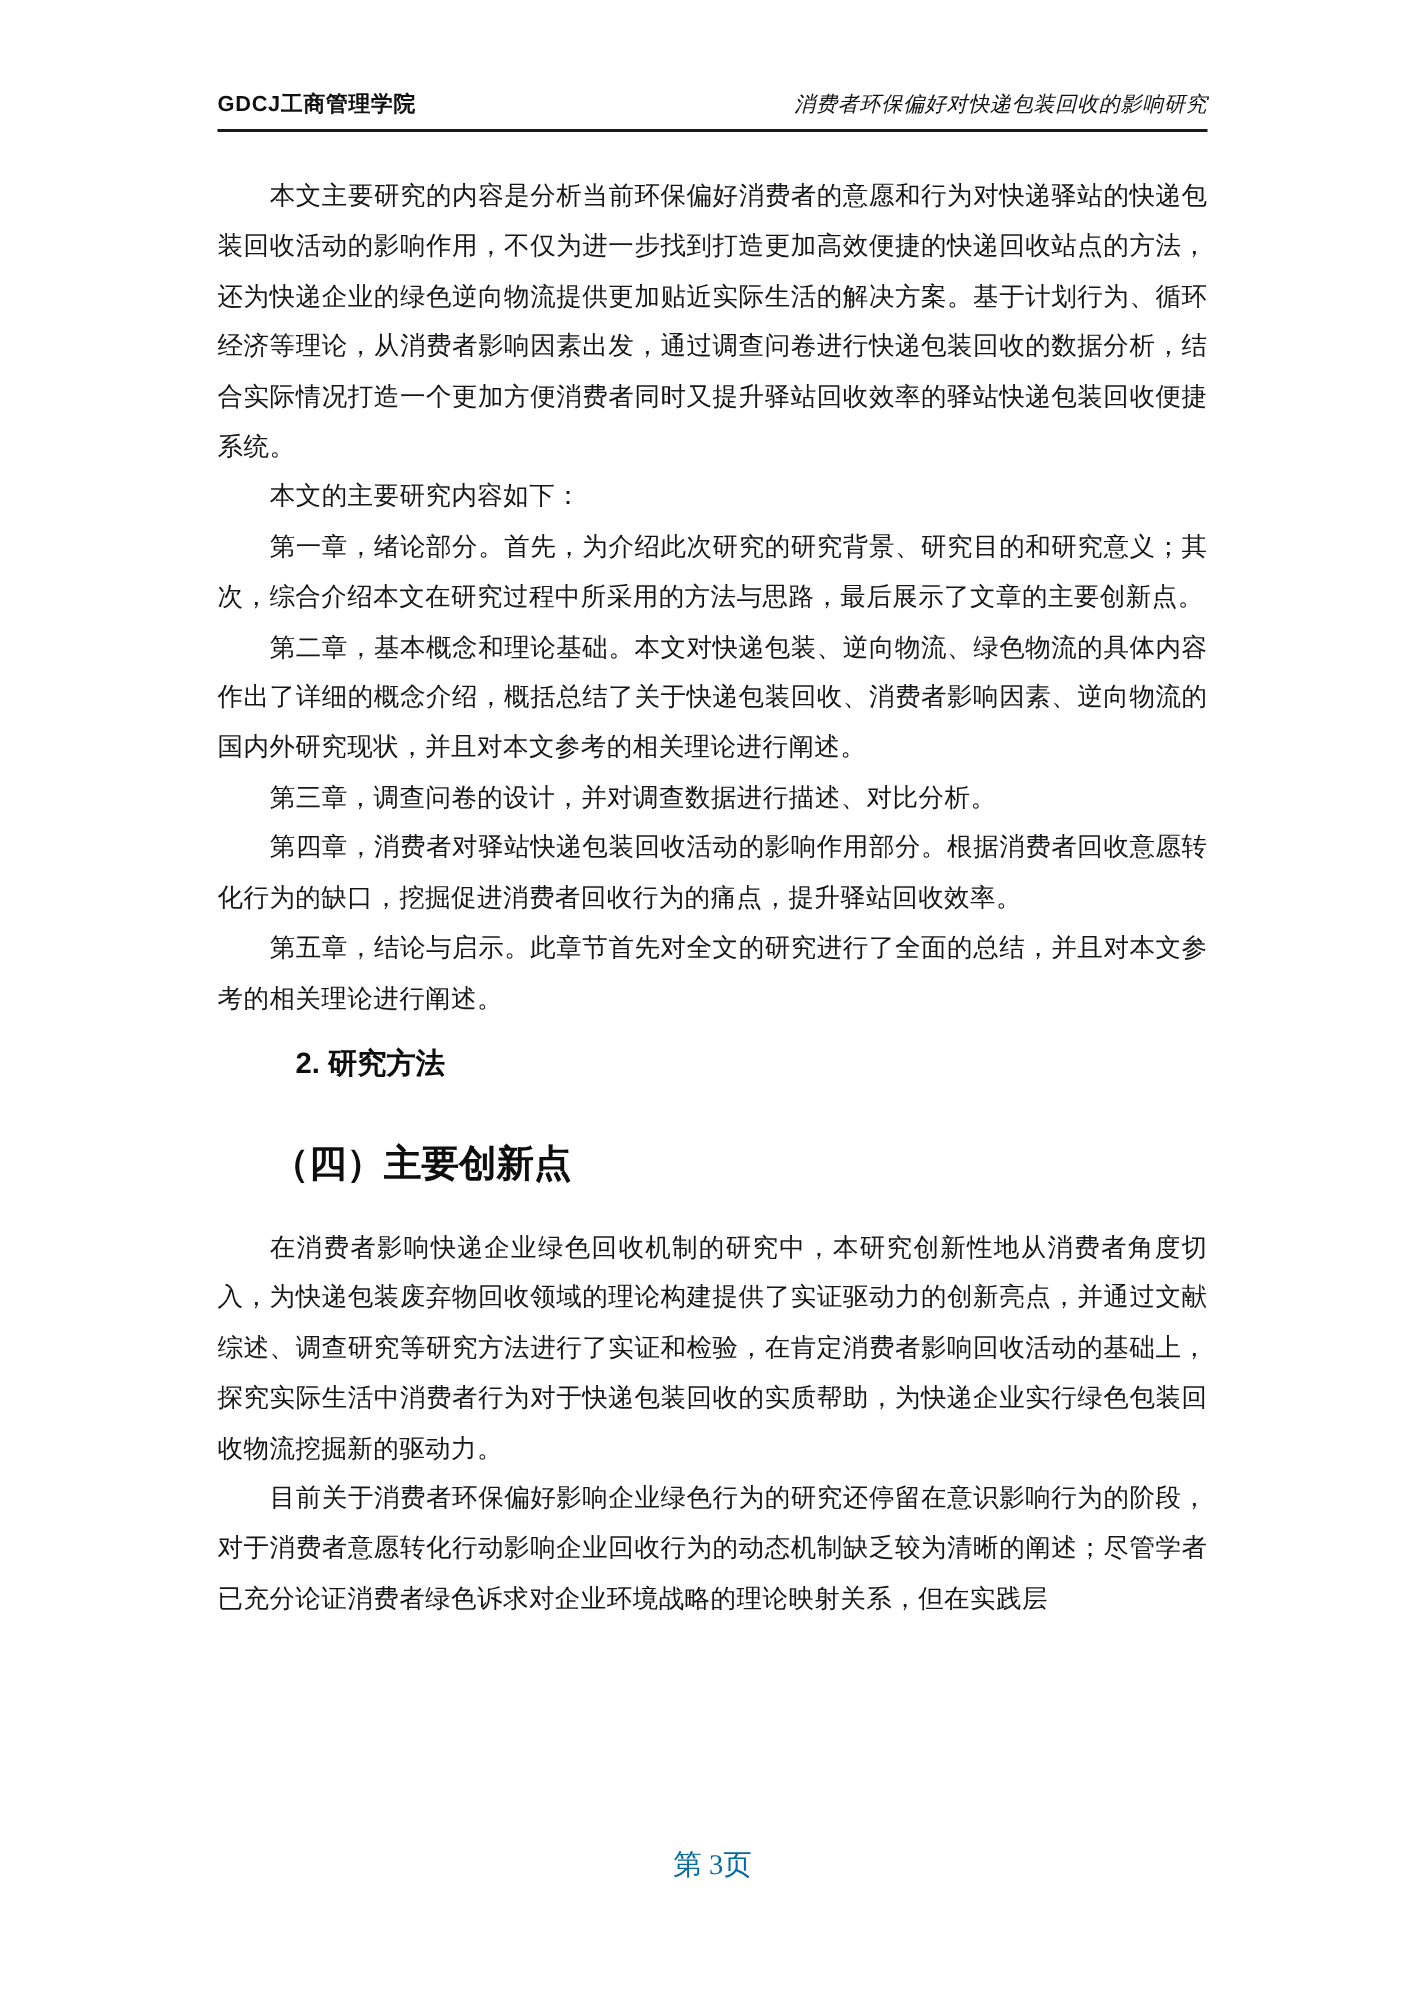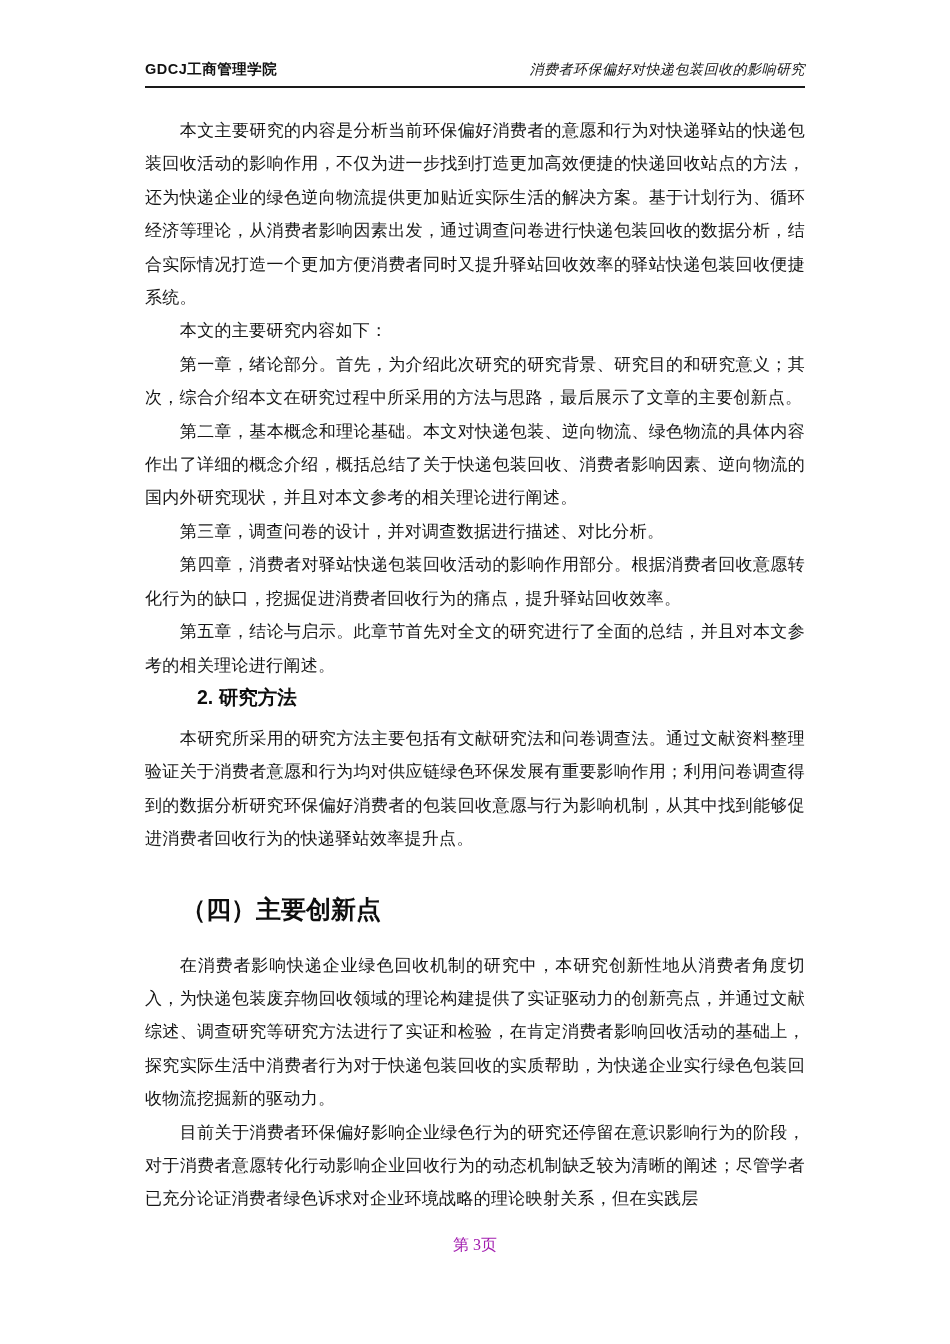--- a/index.html
+++ b/index.html
@@ -61,41 +61,41 @@
     text-indent: 2.05em;
     letter-spacing: 0.3px;
     color: #161616;
   }
 
   .heading-sub {
     font-family: "Liberation Sans", "DejaVu Sans", sans-serif;
     font-weight: bold;
     font-size: 19.5px;
     padding-left: 52px;
-    margin: 2px 0 11px 0;
+    margin: 13px 0 11px 0;
     color: #0e0e0e;
   }
 
   .heading-section {
     font-family: "Liberation Sans", "DejaVu Sans", sans-serif;
     font-weight: bold;
     font-size: 25px;
     padding-left: 36px;
     margin: 37px 0 23px 0;
     color: #0e0e0e;
   }
 
   .page-footer {
     position: absolute;
     left: 0;
     right: 0;
     bottom: 88px;
     text-align: center;
-    font-size: 16px;
-    color: #a21caf;
+    font-size: 19px;
+    color: #0369a1;
   }
 </style>
 </head>
 <body>
 
 <div class="page">
 
   <header class="page-header">
     <span class="header-left">GDCJ工商管理学院</span>
     <span class="header-right">消费者环保偏好对快递包装回收的影响研究</span>
@@ -112,21 +112,20 @@
     <p class="para">第二章，基本概念和理论基础。本文对快递包装、逆向物流、绿色物流的具体内容作出了详细的概念介绍，概括总结了关于快递包装回收、消费者影响因素、逆向物流的国内外研究现状，并且对本文参考的相关理论进行阐述。</p>
 
     <p class="para">第三章，调查问卷的设计，并对调查数据进行描述、对比分析。</p>
 
     <p class="para">第四章，消费者对驿站快递包装回收活动的影响作用部分。根据消费者回收意愿转化行为的缺口，挖掘促进消费者回收行为的痛点，提升驿站回收效率。</p>
 
     <p class="para">第五章，结论与启示。此章节首先对全文的研究进行了全面的总结，并且对本文参考的相关理论进行阐述。</p>
 
     <h3 class="heading-sub">2. 研究方法</h3>
 
-    <p class="para">本研究所采用的研究方法主要包括有文献研究法和问卷调查法。通过文献资料整理验证关于消费者意愿和行为均对供应链绿色环保发展有重要影响作用；利用问卷调查得到的数据分析研究环保偏好消费者的包装回收意愿与行为影响机制，从其中找到能够促进消费者回收行为的快递驿站效率提升点。</p>
 
     <h2 class="heading-section">（四）主要创新点</h2>
 
     <p class="para">在消费者影响快递企业绿色回收机制的研究中，本研究创新性地从消费者角度切入，为快递包装废弃物回收领域的理论构建提供了实证驱动力的创新亮点，并通过文献综述、调查研究等研究方法进行了实证和检验，在肯定消费者影响回收活动的基础上，探究实际生活中消费者行为对于快递包装回收的实质帮助，为快递企业实行绿色包装回收物流挖掘新的驱动力。</p>
 
     <p class="para">目前关于消费者环保偏好影响企业绿色行为的研究还停留在意识影响行为的阶段，对于消费者意愿转化行动影响企业回收行为的动态机制缺乏较为清晰的阐述；尽管学者已充分论证消费者绿色诉求对企业环境战略的理论映射关系，但在实践层</p>
 
   </main>
 
   <footer class="page-footer">

